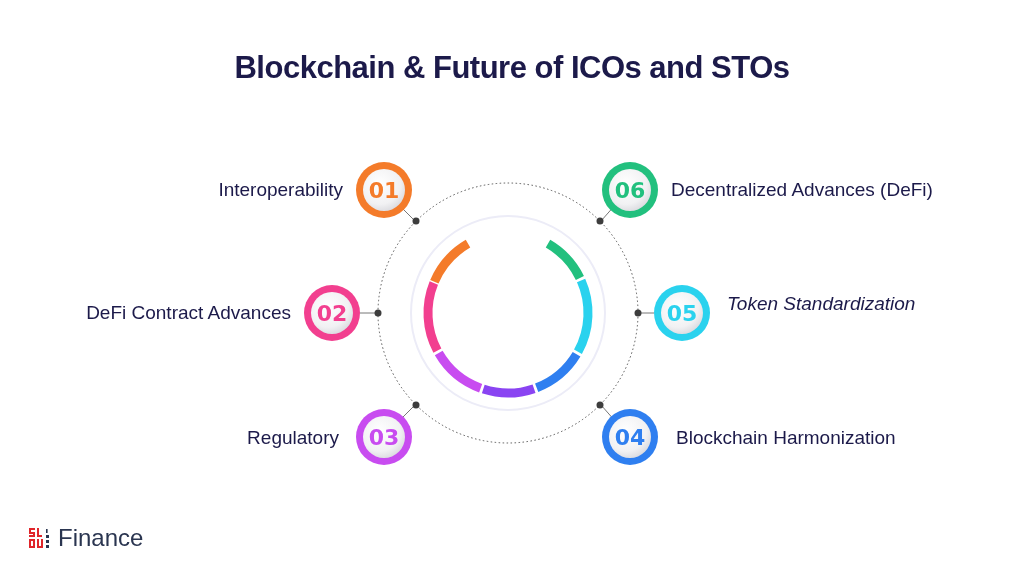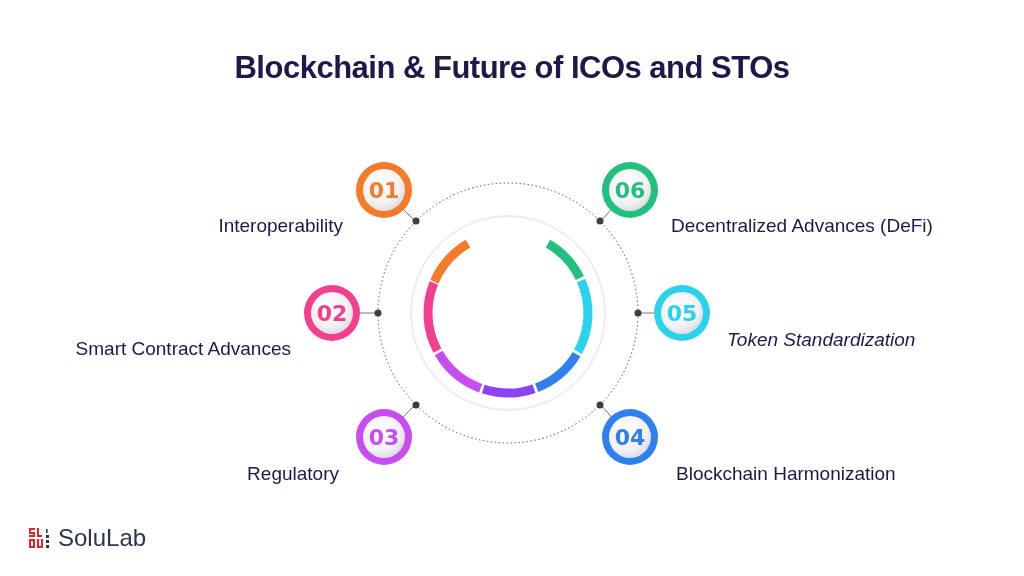--- a/index.html
+++ b/index.html
@@ -1,21 +1,21 @@
 <!DOCTYPE html>
 <html><head>
 <meta charset="utf-8">
 <style>
   html, body { margin:0; padding:0; }
   body { width:1024px; height:576px; background:#ffffff; position:relative; overflow:hidden;
          font-family:"Liberation Sans", "DejaVu Sans", sans-serif; }
   .title { position:absolute; left:0; top:50px; width:1024px; text-align:center;
            font-size:31px; font-weight:bold; color:#1c1a4a; letter-spacing:-0.5px; }
   svg.diagram { position:absolute; left:0; top:0; }
-  .label { position:absolute; font-size:19px; color:#1c1a4a; white-space:nowrap; line-height:24px;margin-top:36px; }
+  .label { position:absolute; font-size:19px; color:#1c1a4a; white-space:nowrap; line-height:24px; }
   .label.left { text-align:right; }
   .badge-num { font-family:"DejaVu Sans", sans-serif; font-weight:bold; }
   .logo { position:absolute; left:28px; top:524px; display:flex; align-items:center; }
   .logo-text { font-size:24px; color:#2a3550; margin-left:6px; }
 </style>
 </head>
 <body>
 
 <div class="title">Blockchain &amp; Future of ICOs and STOs</div>
 
@@ -87,21 +87,21 @@
       </g>
       <g>
         <circle cx="630" cy="190" r="28" fill="#22c07e"></circle>
         <circle cx="630" cy="190" r="21" fill="url(#badgeFill)"></circle>
         <text x="630" y="198" text-anchor="middle" font-size="22" fill="#22c07e" class="badge-num">06</text>
       </g>
     </g>
 </svg>
 
 <div class="label left" style="right:681px; top:178px;">Interoperability</div>
-<div class="label left" style="right:733px; top:301px;">Smart Contract Advances</div>
+<div class="label left" style="right:733px; top:301px;">DeFi Contract Advances</div>
 <div class="label left" style="right:685px; top:426px;">Regulatory</div>
 <div class="label" style="left:676px; top:426px;">Blockchain Harmonization</div>
 <div class="label" style="left:727px; top:292px;font-style:italic;">Token Standardization</div>
 <div class="label" style="left:671px; top:178px;">Decentralized Advances (DeFi)</div>
 
 <div class="logo">
   <svg width="24" height="24" viewBox="0 0 24 24">
     <g fill="#e0262b">
       <rect x="1" y="2" width="6" height="2"></rect>
         <rect x="1" y="2" width="2" height="5"></rect>
@@ -118,14 +118,14 @@
         <rect x="13" y="13" width="2" height="9"></rect>
         <rect x="9" y="20" width="6" height="2"></rect>
     </g>
     <g fill="#2a3550">
       <rect x="18" y="3" width="1.6" height="4"></rect>
         <rect x="18" y="9" width="3" height="3"></rect>
         <rect x="18" y="14" width="3" height="3"></rect>
         <rect x="18" y="19" width="3" height="3"></rect>
     </g>
   </svg>
-  <span class="logo-text">SoluLab</span>
+  <span class="logo-text">Finance</span>
 </div>
 
 </body></html>

